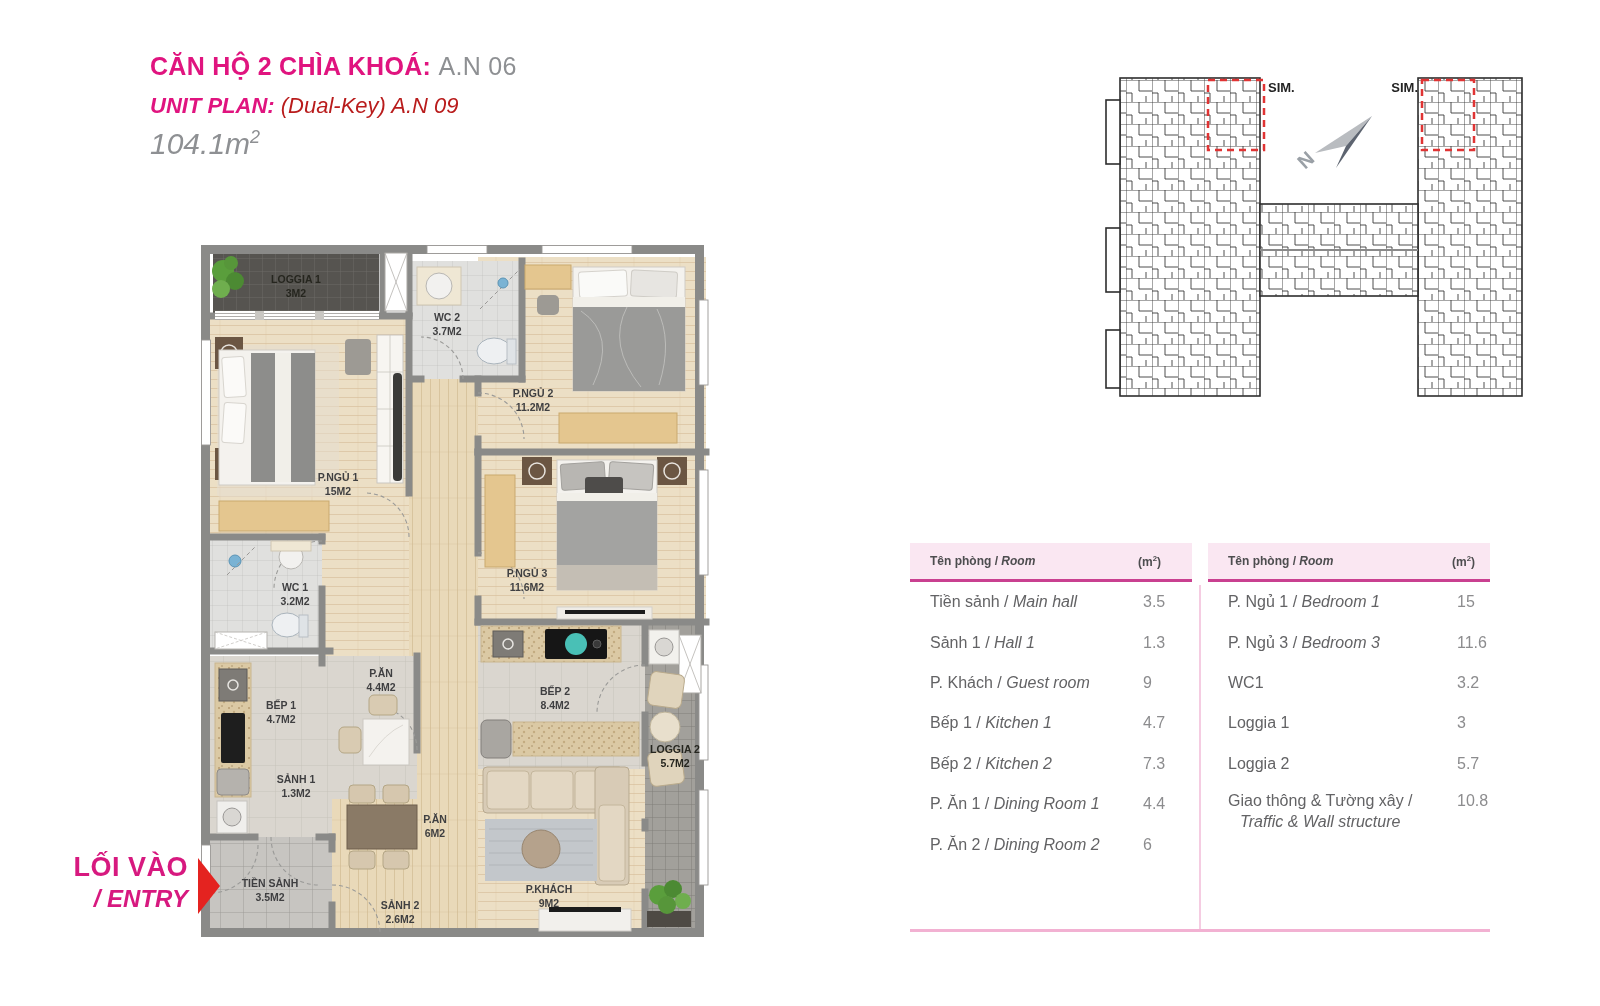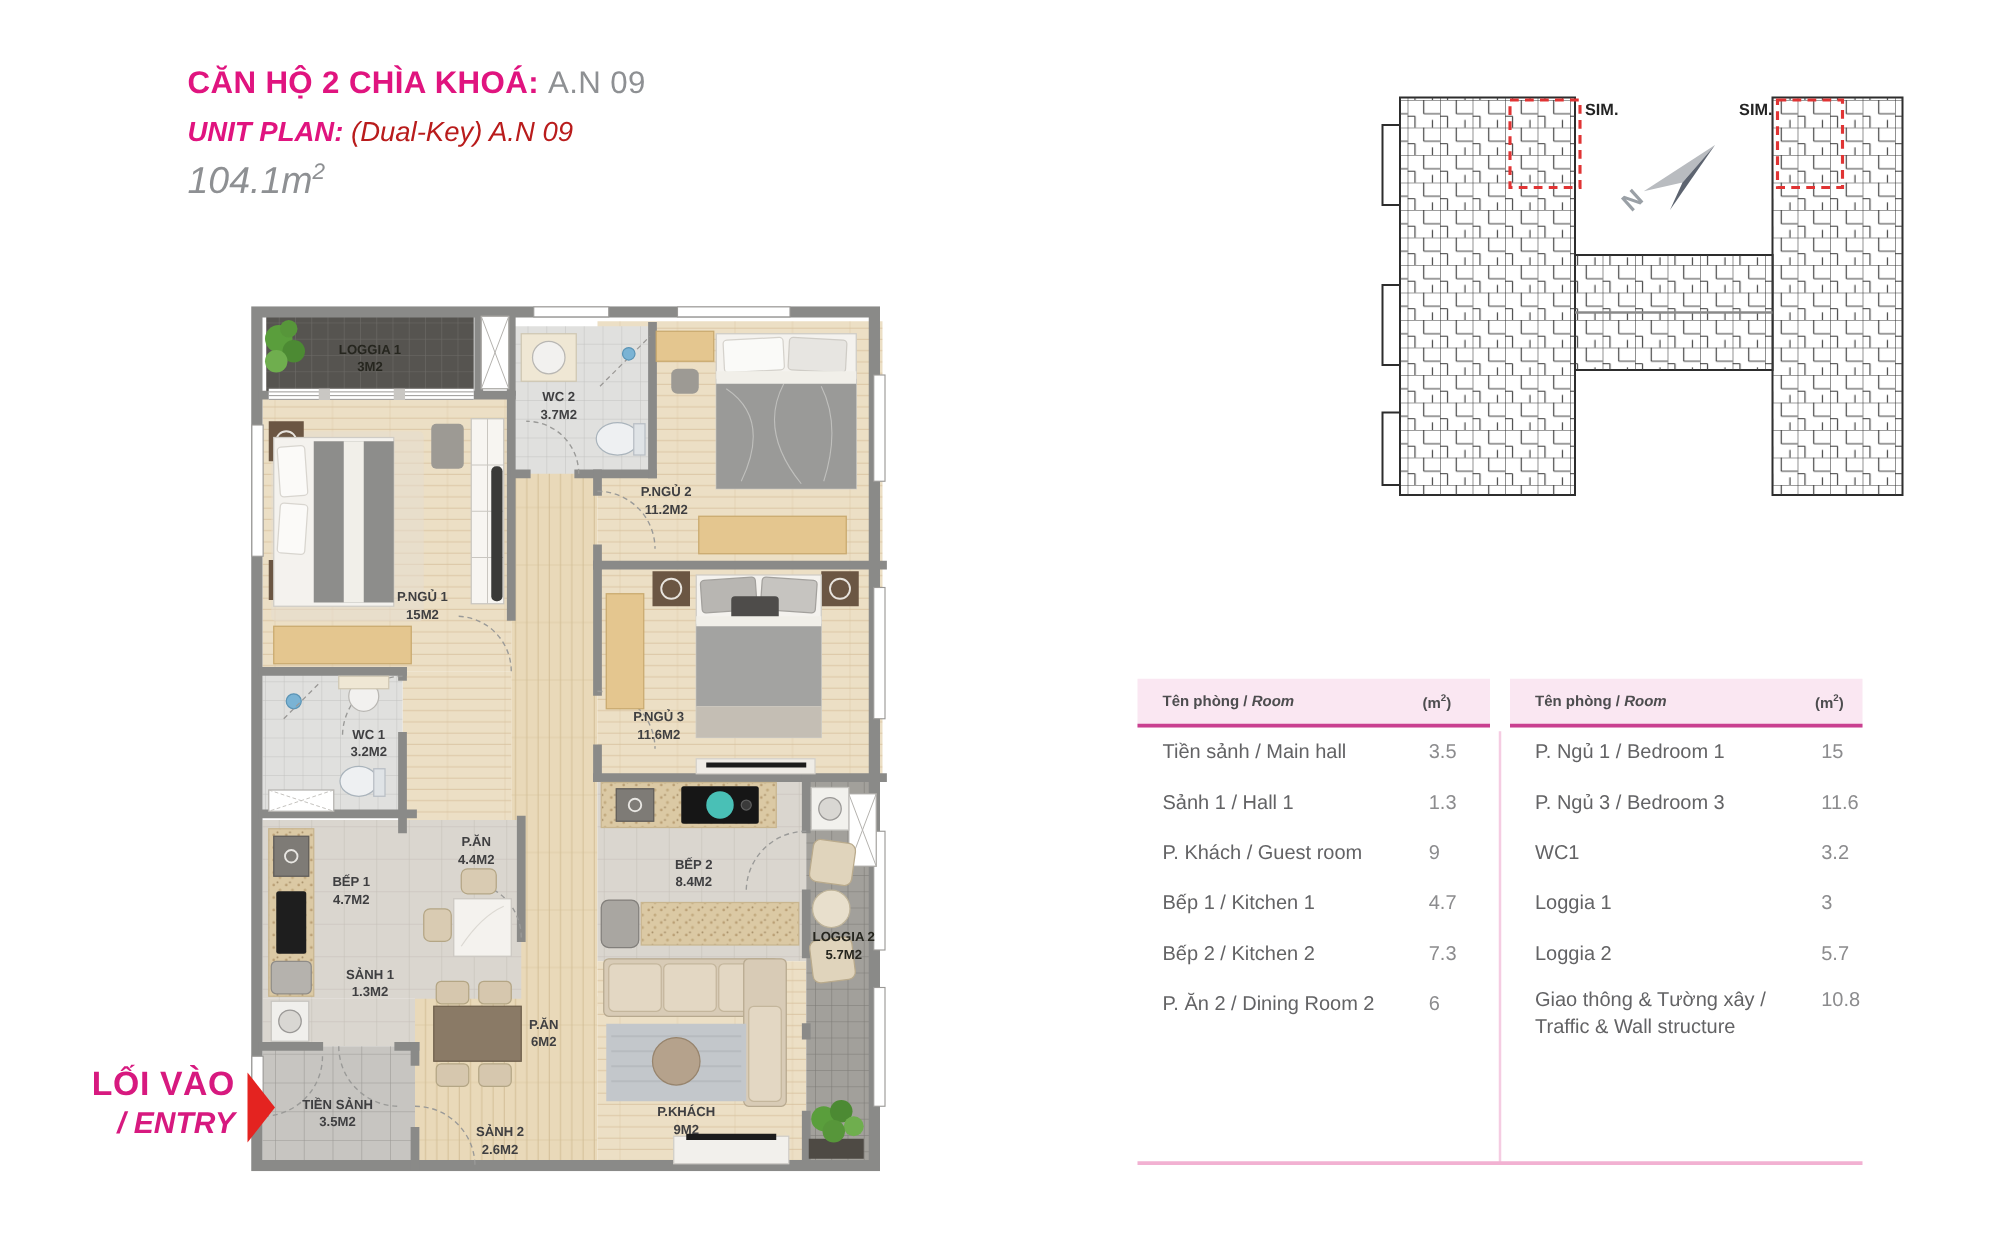--- a/index.html
+++ b/index.html
@@ -29,21 +29,21 @@
   .tcol.right{left:298px;}
   .thead{height:39px;background:#fae7f2;border-bottom:3px solid #c94090;
          display:flex;align-items:center;position:relative;padding-left:20px;box-sizing:border-box;
          font-size:12px;font-weight:bold;color:#4d4d4f;}
   .thead .it{font-style:italic;}
   .hunit{position:absolute;left:228px;}
   .tcol.right .hunit{left:244px;}
   .hunit sup{font-size:.65em;}
   .trow{height:40.4px;display:flex;align-items:center;position:relative;
         padding-left:20px;box-sizing:border-box;font-size:16px;color:#636365;}
-  .trow .it{}
+  .trow .it{font-style:italic;text-align:center;}
   .trow.tall{height:64px;align-items:flex-start;padding-top:6px;line-height:21px;}
   .trow.tall .it{display:block;}
   .tval{position:absolute;left:233px;color:#8c8c8e;}
   .tcol.right .tval{left:249px;}
   .vline{position:absolute;left:289px;top:42px;height:346px;width:2px;background:#f5cce2;}
   .bline{position:absolute;left:0;top:386px;width:580px;height:3px;background:#f2b1d2;}
 
   
   .plan-wrap{position:absolute;left:197px;top:245px;}
   .keyplan-wrap{position:absolute;left:1100px;top:58px;}
@@ -52,21 +52,21 @@
   .rlabel{font-size:10.5px;font-weight:bold;fill:#3f3f41;text-anchor:middle;}
   .rlabel.dark{fill:#26261f;}
   .simtext{font-size:13px;font-weight:bold;fill:#232323;}
 </style>
 </head>
 <body>
 
 <div class="page">
 
   <div class="title-block">
-    <div class="t1"><span>CĂN HỘ 2 CHÌA KHOÁ:</span> <span class="gray">A.N 09</span></div>
+    <div class="t1"><span>CĂN HỘ 2 CHÌA KHOÁ:</span> <span class="gray">A.N 06</span></div>
     <div class="t2"><span class="mag">UNIT PLAN:</span> <span class="gray">(Dual-Key) A.N 09</span></div>
     <div class="t3"><span>104.1m</span><sup>2</sup></div>
   </div>
 
   <div class="plan-wrap">
   <svg width="515" height="692" viewBox="0 0 515 692">
     <defs>
       <pattern id="woodH" width="46" height="9" patternUnits="userSpaceOnUse">
         <rect width="46" height="9" fill="#ecdfc5"></rect>
         <path d="M0 8.5 H46" stroke="#d8c19c" stroke-width="1" opacity="0.7"></path>
@@ -424,20 +424,24 @@
         </div>
       <div class="trow">
           <span><span>Bếp 1 / </span><span class="it">Kitchen 1</span></span>
           <span class="tval">4.7</span>
         </div>
       <div class="trow">
           <span><span>Bếp 2 / </span><span class="it">Kitchen 2</span></span>
           <span class="tval">7.3</span>
         </div>
       <div class="trow">
+          <span><span>P. Ăn 1 / </span><span class="it">Dining Room 1</span></span>
+          <span class="tval">4.4</span>
+        </div>
+      <div class="trow">
           <span><span>P. Ăn 2 / </span><span class="it">Dining Room 2</span></span>
           <span class="tval">6</span>
         </div>
     </div>
 
     <div class="tcol right">
       <div class="thead">
         <span class="hname"><span>Tên phòng / </span><span class="it">Room</span></span>
         <span class="hunit"><span>(m</span><sup>2</sup><span>)</span></span>
       </div>

